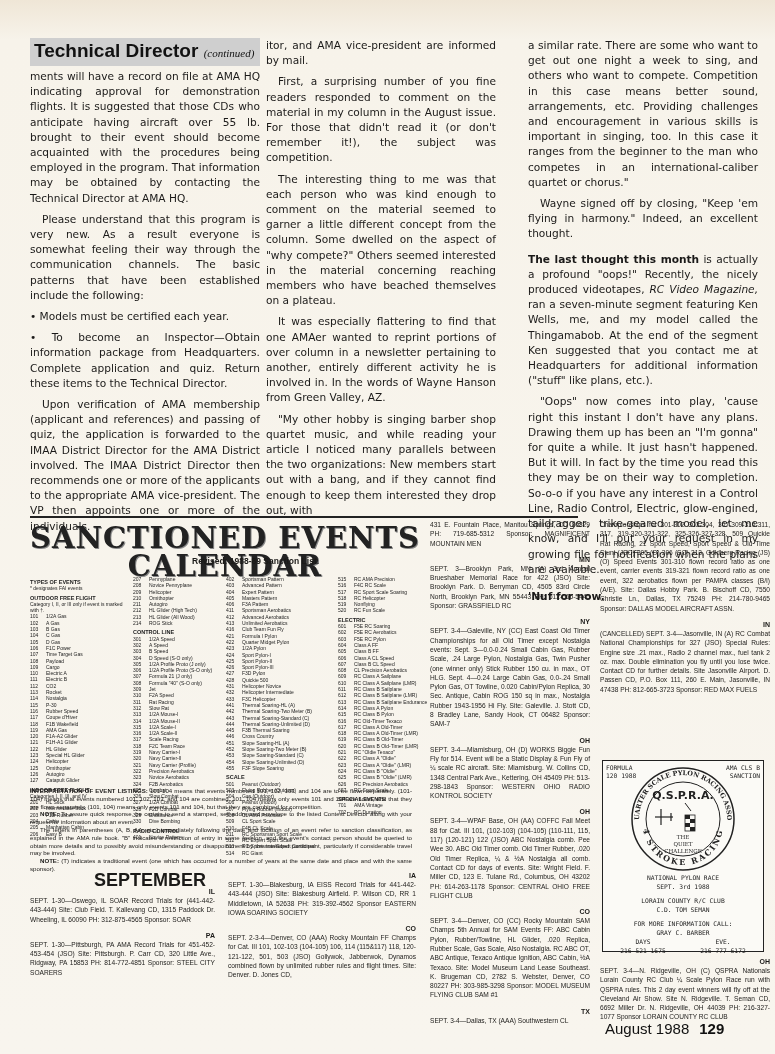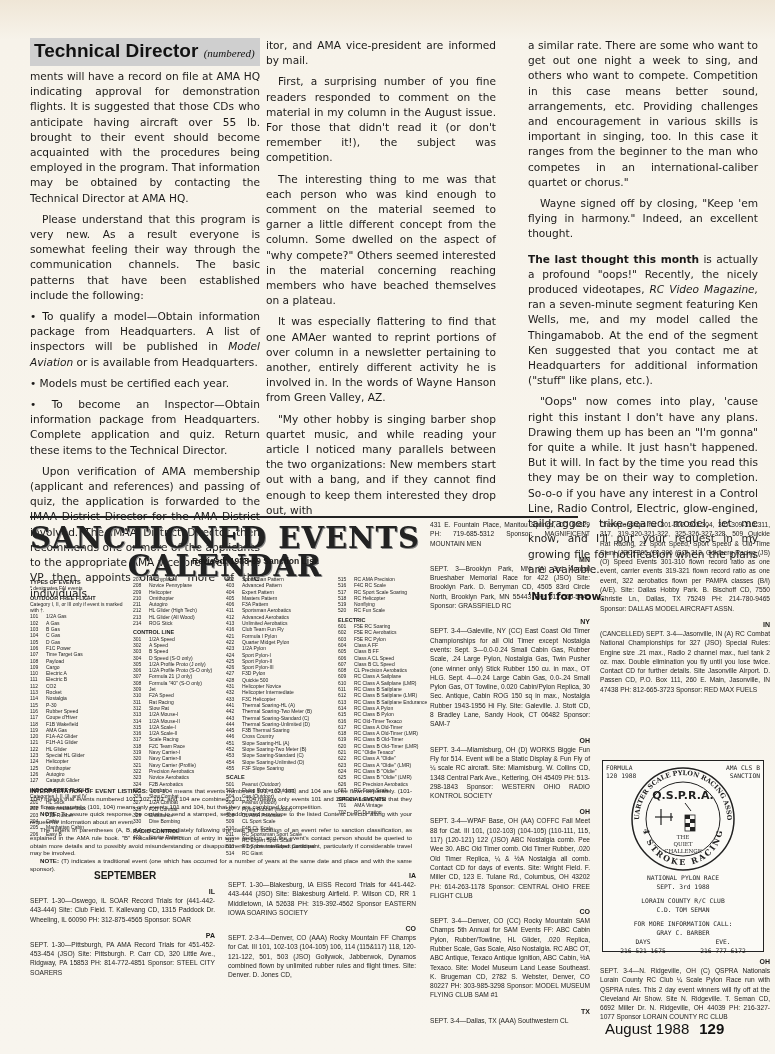--- a/index.html
+++ b/index.html
@@ -28,21 +28,21 @@
   .codes .row{display:flex;white-space:nowrap;}
   .codes .row .n{width:16px;}
   .codes .row .t{flex:1;overflow:hidden;}
   .cg1{left:0;width:100px;}
   .cg2{left:103px;width:92px;}
   .cg3{left:196px;width:110px;}
   .cg4{left:308px;width:110px;}
   .interp{position:absolute;left:0;top:267px;width:382px;font-family:"Liberation Sans",sans-serif;font-size:6.1px;line-height:7.8px;text-align:justify;}
   .interp p{margin:0;text-indent:10px;}
   .interp p.first{text-indent:0;}
-  .month{position:absolute;left:64px;top:350px;font-family:"Liberation Sans",sans-serif;font-weight:bold;font-size:10px;}
+  .month{position:absolute;left:64px;top:350px;font-family:"Liberation Sans",sans-serif;font-weight:bold;font-size:18px;}
   .evcol{position:absolute;font-family:"Liberation Sans",sans-serif;font-size:6.6px;line-height:9.3px;text-align:justify;color:#1c1b19;}
   .evcol .ev{margin:0 0 8px 0;}
   .evcol .st{text-align:right;font-weight:bold;font-size:7px;line-height:8px;}
   .ev1{left:0;top:368px;width:185px;}
   .ev2{left:198px;top:352px;width:188px;}
   .ev3{left:400px;top:0;width:160px;}
   .ev4{left:570px;top:0;width:170px;}
   .ad{position:absolute;left:572px;top:240px;width:160px;height:190px;border:1.5px solid #222;background:#fbfaf6;font-family:"DejaVu Sans Mono",monospace;font-size:6.3px;color:#222;}
   .ad .tl{position:absolute;left:3px;top:3px;width:40px;line-height:8px;}
   .ad .tr{position:absolute;right:3px;top:3px;width:44px;text-align:right;line-height:8px;}
@@ -53,24 +53,23 @@
   .footer{position:absolute;left:605px;top:1020px;font-family:"Liberation Sans",sans-serif;font-size:15px;color:#111;}
   .footer .pg{font-weight:bold;margin-left:10px;}
 </style>
 </head>
 <body>
 
 <div class="page">
 
   <div class="article">
     <div class="col col1">
-      <div class="section-head"><span>Technical Director</span> <span class="cont">(numbered)</span></div>
+      <div class="section-head"><span>Technical Director</span> <span class="cont">(continued)</span></div>
       <p class="noind">ments will have a record on file at AMA HQ indicating approval for demonstration flights. It is suggested that those CDs who anticipate having aircraft over 55 lb. brought to their event should become acquainted with the procedures being employed in the program. That information may be obtained by contacting the Technical Director at AMA HQ.</p>
       <p>Please understand that this program is very new. As a result everyone is somewhat feeling their way through the communication channels. The basic patterns that have been established include the following:</p>
-      <p class="bullet"><span>• To qualify a model—Obtain information package from Headquarters. A list of inspectors will be published in </span><span class="ital">Model Aviation</span><span> or is available from Headquarters.</span></p>
       <p class="bullet">• Models must be certified each year.</p>
       <p class="bullet">• To become an Inspector—Obtain information package from Headquarters. Complete application and quiz. Return these items to the Technical Director.</p>
       <p>Upon verification of AMA membership (applicant and references) and passing of quiz, the application is forwarded to the IMAA District Director for the AMA District involved. The IMAA District Director then recommends one or more of the applicants to the appropriate AMA vice-president. The VP then appoints one or more of the individuals.</p>
     </div>
     <div class="col col2">
       <p class="noind">itor, and AMA vice-president are informed by mail.</p>
       <p>First, a surprising number of you fine readers responded to comment on the material in my column in the August issue. For those that didn't read it (or don't remember it!), the subject was competition.</p>
       <p>The interesting thing to me was that each person who was kind enough to comment on the material seemed to garner a little different concept from the column. Some dwelled on the aspect of "why compete?" Others seemed interested in the material concerning reaching members who have beached themselves on a plateau.</p>
       <p>It was especially flattering to find that one AMAer wanted to reprint portions of over column in a newsletter pertaining to another, entirely different activity he is involved in. In the words of Wayne Hanson from Green Valley, AZ.</p>
       <p>"My other hobby is singing barber shop quartet music, and while reading your article I noticed many parallels between the two organizations: New members start out with a bang, and if they cannot find enough to keep them interested they drop out, with</p>

